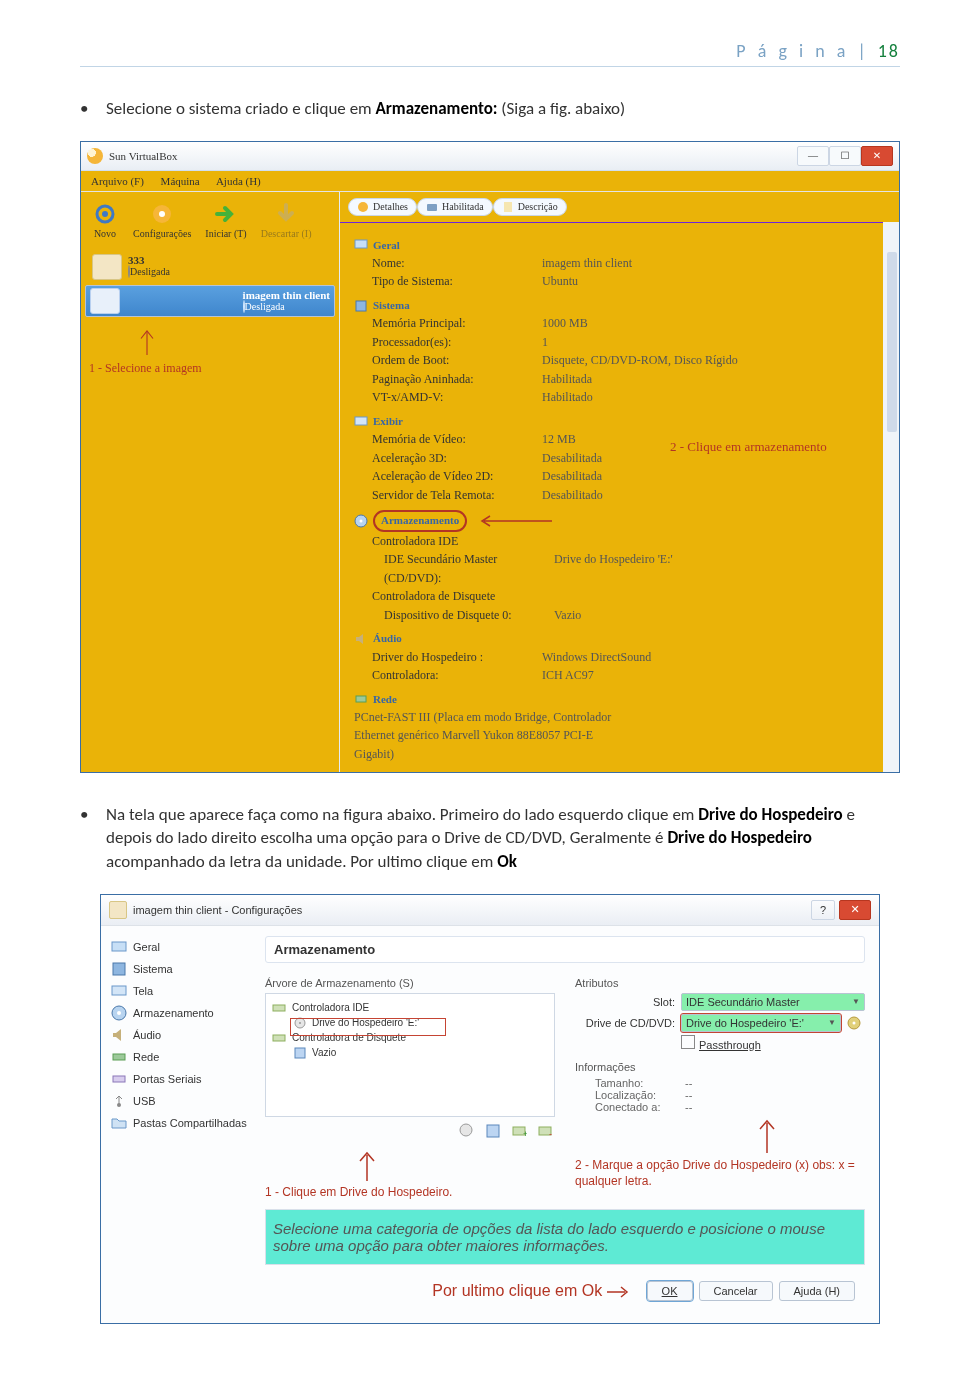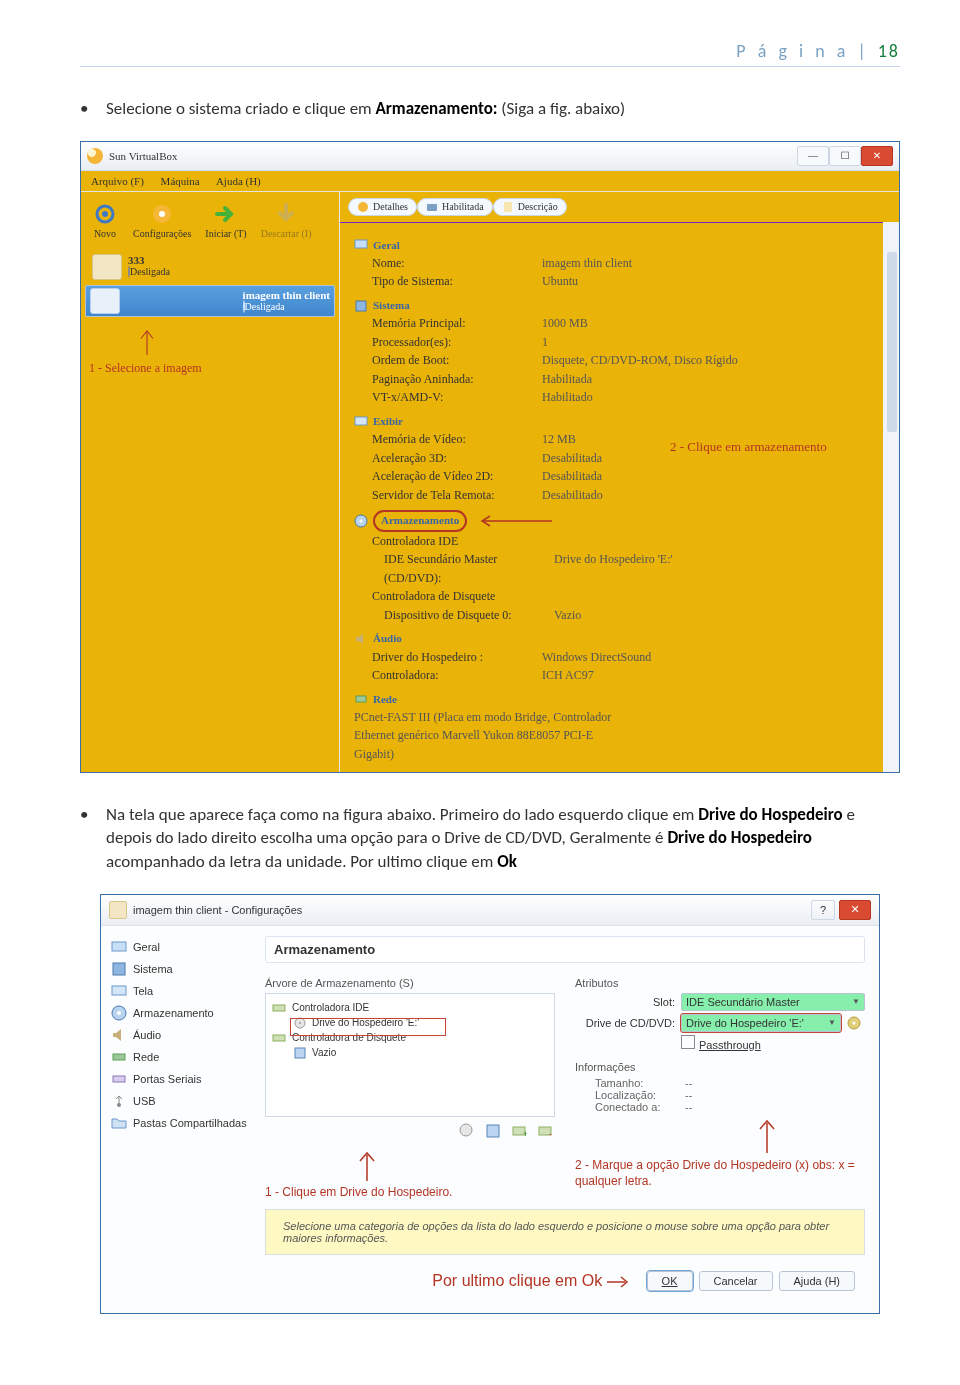--- a/index.html
+++ b/index.html
@@ -126,21 +126,21 @@
   .sel { border:1px solid #b8c4d3; padding:2px 4px; background:#86efac; display:flex; align-items:center; justify-content:space-between; border-radius:2px; font-size:11px;}
   .sel .dd { font-size:8px; color:#555; }
   .sel.redo { outline:1.5px solid #c54433; outline-offset:0;}
   .diskico { width:20px; height:18px; display:flex; align-items:center; justify-content:center;}
   .chk { width:12px; height:12px; border:1px solid #888; display:inline-block; margin-right:4px;}
   .info-sub { padding-left:20px; font-size:11px; color:#666;}
   .info-sub .r { display:flex;}
   .info-sub .r .il { width:90px;}
   .arrow-up2 { width:24px; height:40px; margin-left:180px;}
   .annot4 { color:#b33524; font-size:12px; line-height:1.3; margin-top:5px;}
-  .help-box { border:1px solid #d9e0ea; margin:10px 0; padding:10px 17px; font-style:italic; font-size:11px; color:#555; background:#fef9c3;}
+  .help-box { border:1px solid #d9e0ea; margin:10px 0; padding:10px 7px; font-style:italic; font-size:15px; color:#555; background:#5eead4;}
   .btnrow { display:flex; justify-content:flex-end; gap:6px; padding:6px 10px 12px 0; align-items:center;}
   .btn { border:1px solid #b8c4d3; padding:3px 14px; border-radius:3px; background:#f6f9fc; font-size:11px;}
   .btn.ok { outline:1px solid #6fa6d6;}
   .annot5 { color:#b33524; flex:1; text-align:right; font-size:16px; padding-right:10px;}
   .arrow-right-sm { display:inline-block; width:24px; height:14px; vertical-align:middle;}
 
   
   svg { display:block;}
 </style>
 </head>

